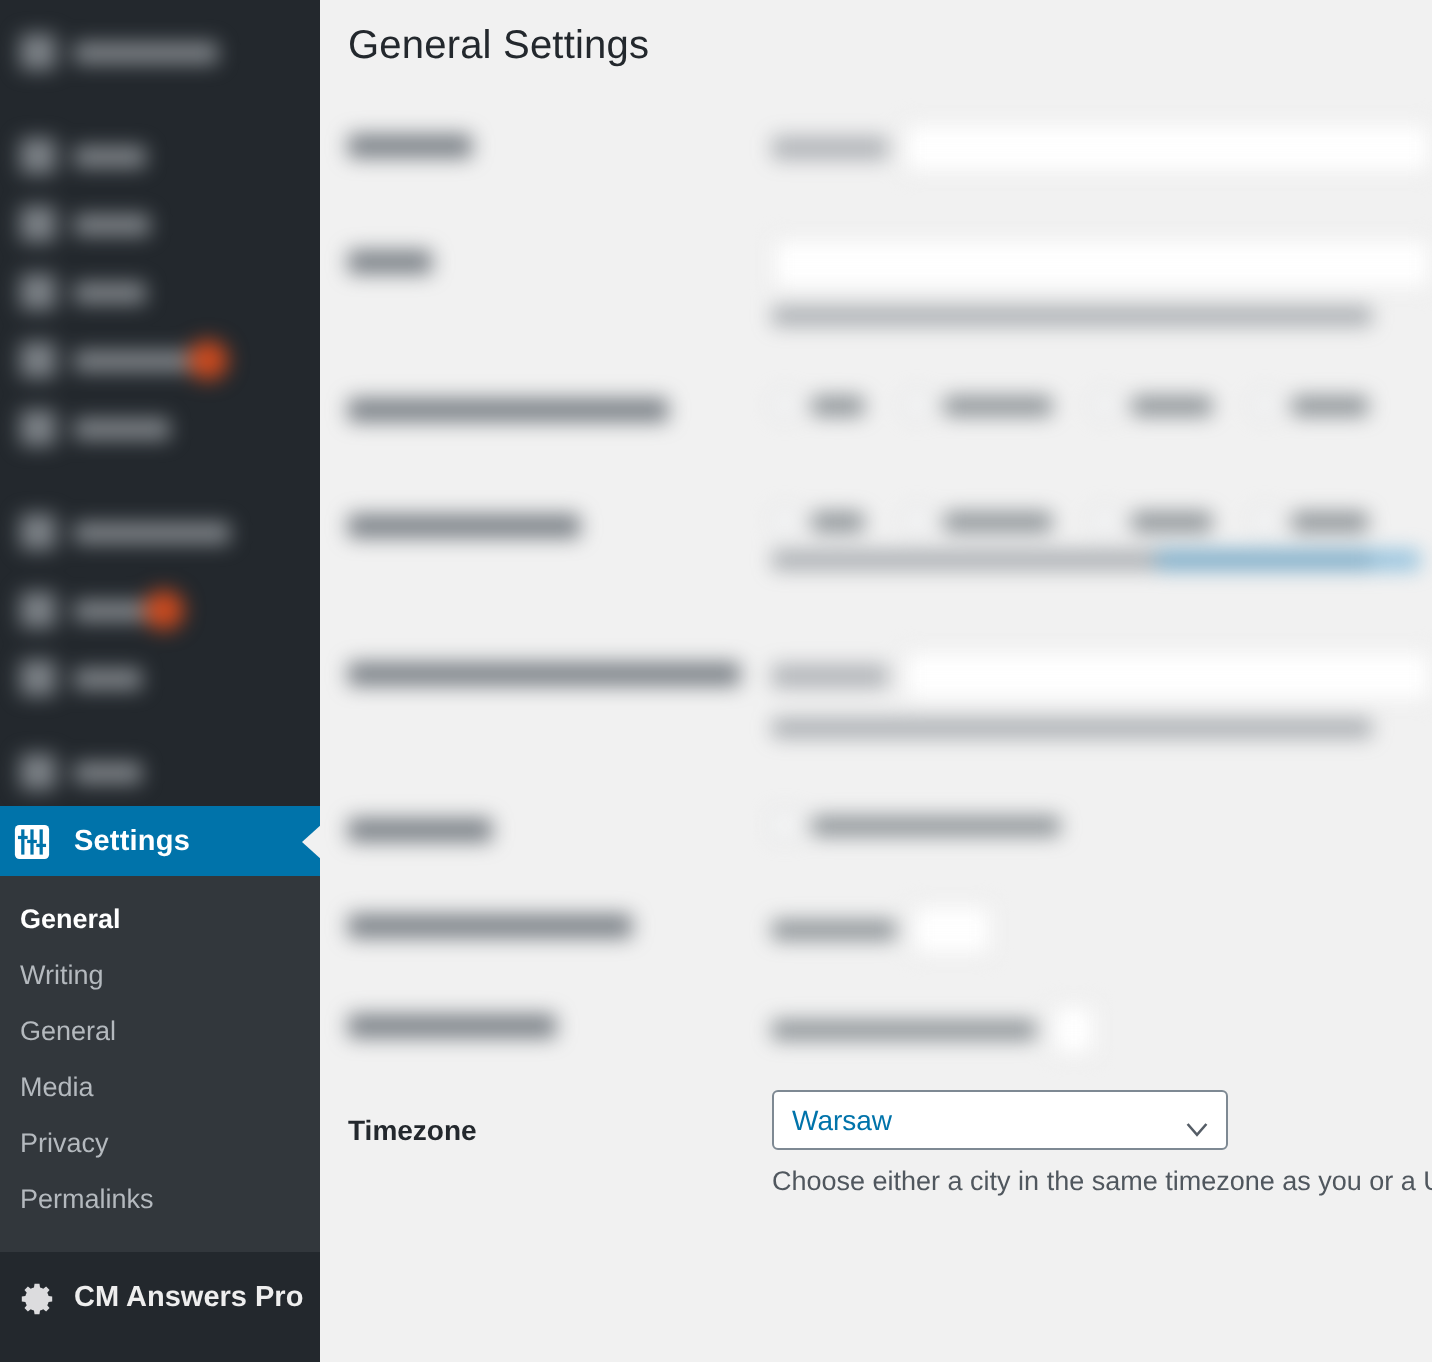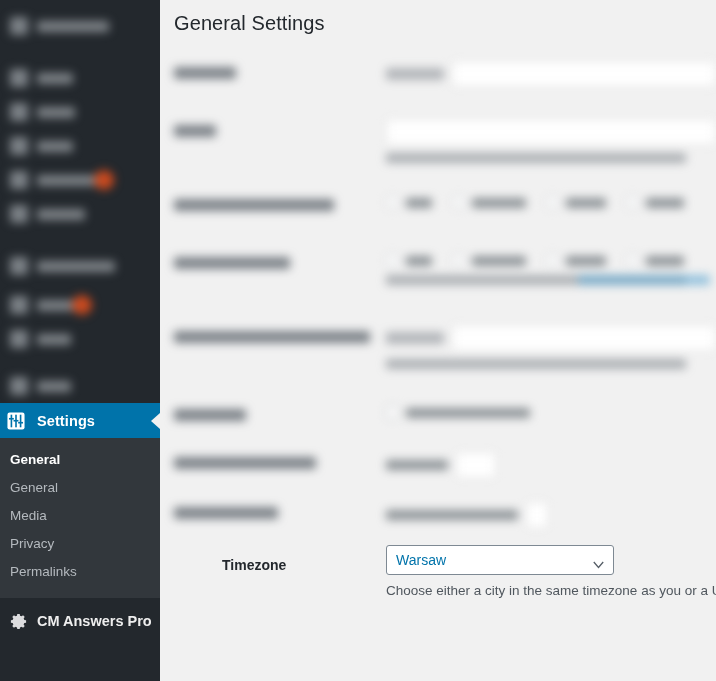--- a/index.html
+++ b/index.html
@@ -206,21 +206,20 @@
   .flexline { display: flex; align-items: center; gap: 8px; }
 
   
   #tz-row { margin-top: 3px; }
   #tz-label {
     font-size: 14px;
     font-weight: bold;
     color: #23282d;
     padding-top: 11px;
     line-height: 18px;
-    margin-left: 48px;
   }
   #tz-select-wrap { position: relative; width: 248px; }
   #tz-select {
     width: 228px;
     height: 30px;
     background: #fff;
     border: 1px solid #7e8993;
     border-radius: 3px;
     display: flex;
     align-items: center;
@@ -322,20 +321,21 @@
             <rect x="7.3" y="8.8" width="5.4" height="1.8"></rect>
           </g>
         </svg>
       </span>
       <span class="slabel">Settings</span>
       <span class="caret"></span>
     </div>
 
     <div id="submenu">
         <div class="sub-item current">General</div>
+        <div class="sub-item">Writing</div>
         <div class="sub-item">General</div>
         <div class="sub-item">Media</div>
         <div class="sub-item">Privacy</div>
         <div class="sub-item">Permalinks</div>
       </div>
 
     <div id="lower-menu">
         <div class="plug-row">
           <span class="plug-ico">
             <svg width="19" height="19" viewBox="0 0 20 20">

